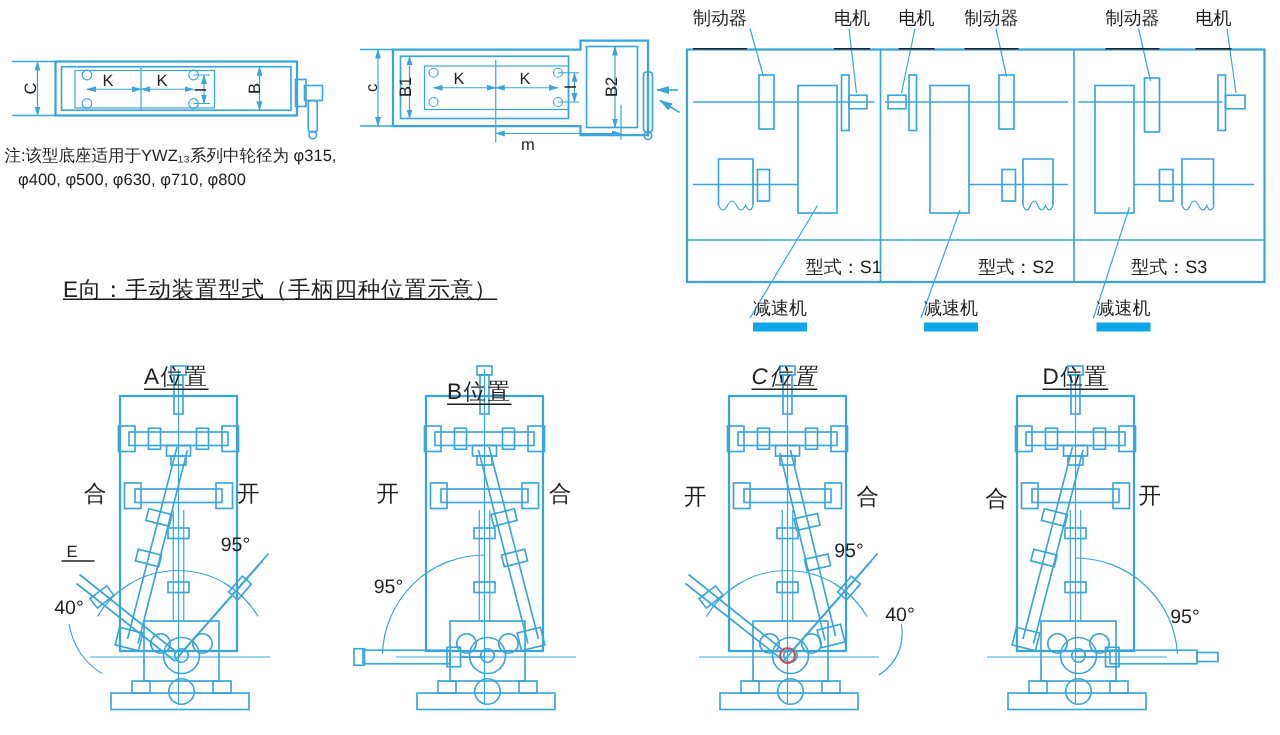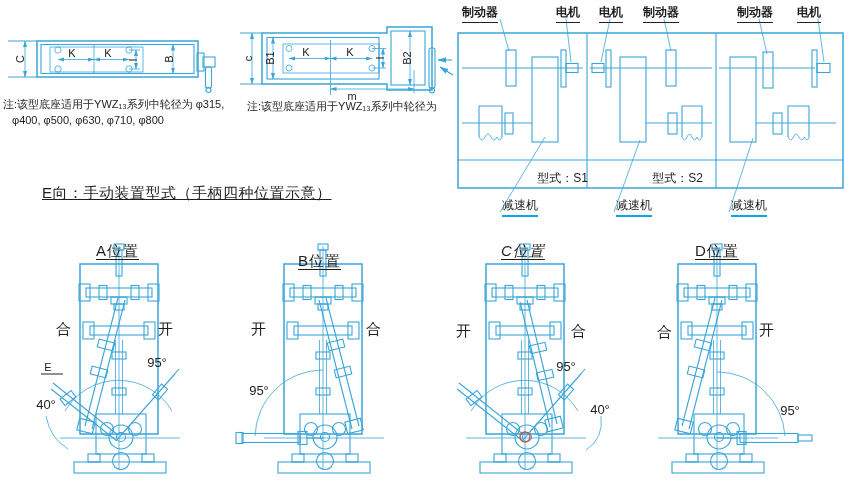--- a/index.html
+++ b/index.html
@@ -7,23 +7,23 @@
         font-family:"Liberation Sans",sans-serif;color:#1e1e1e;}
   #art{position:absolute;left:0;top:0;}
   .ln{stroke:#3aa5d9;fill:none;stroke-width:1.1;}
   .ln2{stroke:#3aa5d9;fill:none;stroke-width:1.5;}
   .thin{stroke:#3aa5d9;fill:none;stroke-width:0.8;}
   .blk{stroke:#222;fill:none;stroke-width:1;}
   .red{stroke:#c9524e;fill:none;stroke-width:1.4;}
   .dim{font:11px "Liberation Sans",sans-serif;fill:#222;}
   .ang{font:13px "Liberation Sans",sans-serif;fill:#222;}
   .zh{position:absolute;white-space:nowrap;}
-  .complbl{font-size:12px;border-bottom:1px solid #222;padding-bottom:1px;font-weight:bold;}
+  .complbl{font-size:12px;border-bottom:1px solid #222;padding-bottom:11px;}
   .typelbl{font-size:12px;text-align:center;}
-  .redlbl{font-size:12px;border-bottom:2px solid #0ea5e9;padding-bottom:1px;}
+  .redlbl{font-size:12px;border-bottom:6px solid #0ea5e9;padding-bottom:1px;}
   .okzh{font-size:15px;}
   .postitle{font-size:15px;text-decoration:underline;text-underline-offset:3px;letter-spacing:1px;}
   .sectitle{font-size:15px;letter-spacing:0.5px;}
   .note{font-size:11px;line-height:16px;}
   .note span{display:block;}
   .note .l2{padding-left:9px;}
 </style>
 </head>
 <body>
 
@@ -239,31 +239,31 @@
 
 <div class="zh complbl" style="left:462px;top:4px;">制动器</div>
 <div class="zh complbl" style="left:556px;top:4px;">电机</div>
 <div class="zh complbl" style="left:599px;top:4px;">电机</div>
 <div class="zh complbl" style="left:643px;top:4px;">制动器</div>
 <div class="zh complbl" style="left:737px;top:4px;">制动器</div>
 <div class="zh complbl" style="left:797px;top:4px;">电机</div>
 
 <div class="zh typelbl" style="left:458px;top:170px;width:129px;margin-left:40px;">型式：S1</div>
 <div class="zh typelbl" style="left:618px;top:170px;width:119px;">型式：S2</div>
+<div class="zh typelbl" style="left:716px;top:170px;width:127px;">型式：S3</div>
 
 <div class="zh redlbl" style="left:502px;top:197px;">减速机</div>
 <div class="zh redlbl" style="left:616px;top:197px;">减速机</div>
 <div class="zh redlbl" style="left:731px;top:197px;">减速机</div>
 
 <div class="zh note" style="left:3px;top:96px;width:245px;">
   <span>注:该型底座适用于YWZ₁₃系列中轮径为 φ315,</span>
   <span class="l2">φ400, φ500, φ630, φ710, φ800</span>
 </div>
 <div class="zh note" style="left:247px;top:98px;width:210px;">
-  <span>注:该型底座适用于YWZ₁₃系列中轮径为</span>
 </div>
 
 <div class="zh sectitle" style="left:42px;top:184px;text-decoration:underline;">E向：手动装置型式（手柄四种位置示意）</div>
 
 <div class="zh postitle" style="left:96px;top:242px;">A位置</div>
 <div class="zh postitle" style="left:298px;top:252px;">B位置</div>
 <div class="zh postitle" style="left:501px;top:242px;font-style:italic;">C位置</div>
 <div class="zh postitle" style="left:695px;top:242px;">D位置</div>
 
 <div class="zh okzh" style="left:56px;top:320px;">合</div>

